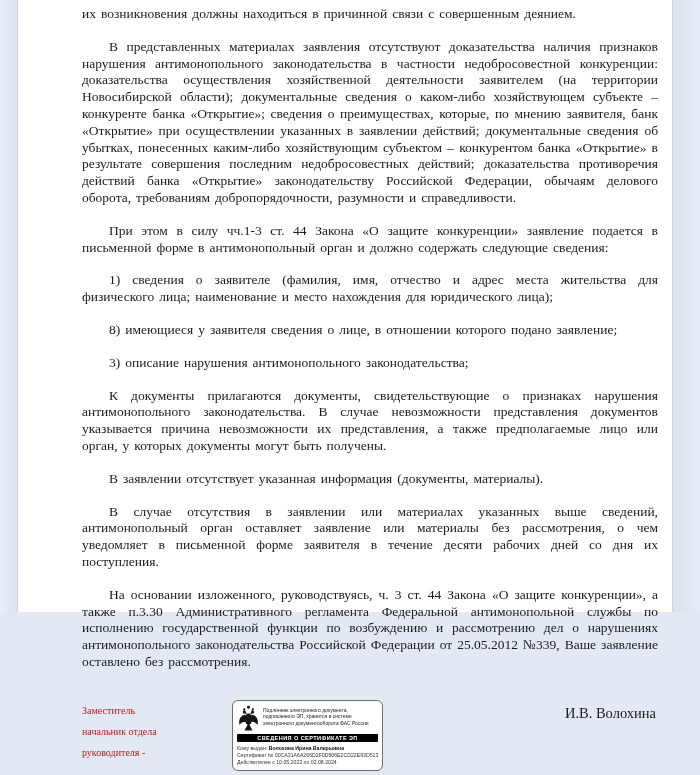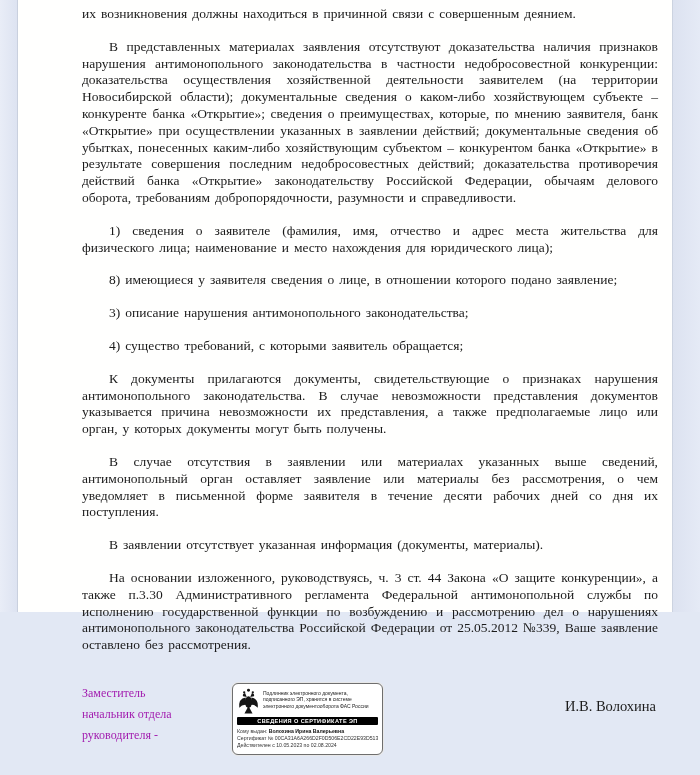--- a/index.html
+++ b/index.html
@@ -17,23 +17,23 @@
 
   .page { flex: 1 1 auto; background: #fffffe; height: 100%;
           padding: 6px 14px 0 64px; box-sizing: border-box; }
 
   .doc-text p { margin: 0; font-size: 13.5px; line-height: 16.8px; color: #1b1b1b;
                 text-align: justify; text-align-last: left; word-spacing: 0.12em; }
   .doc-text p.indent { text-indent: 27px; margin-top: 16px; }
 
   .sig-row { display: flex; margin-top: 29px; align-items: flex-start; }
 
-  .sig-position { flex: 0 0 150px; font-size: 12px; line-height: 21px; color: #a21caf; font-family: Liberation Serif, serif; }
+  .sig-position { flex: 0 0 150px; font-size: 10px; line-height: 21px; color: #b91c1c; font-family: Liberation Serif, serif; }
 
-  .sig-name { margin-left: auto; font-size: 14.5px; color: #1b1b1b; margin-top: 15px;
+  .sig-name { margin-left: auto; font-size: 14.5px; color: #1b1b1b; margin-top: 5px;
               padding-right: 2px; white-space: nowrap; }
 
   
   .stamp { flex: 0 0 auto; width: 151px; box-sizing: border-box; background: #fff;
            border: 1.4px solid #6e6e6e; border-radius: 6px; padding: 3px 4px 4px 4px;
            box-shadow: 0 0 0 1px #e8e8e8; }
   .stamp-top { display: flex; gap: 3px; align-items: flex-start; }
   .stamp-eagle { flex: 0 0 auto; margin-top: 1px; }
   .stamp-header { font-size: 5px; line-height: 6.4px; color: #222; padding-top: 3px;
                   font-family: "Liberation Sans", sans-serif; }
@@ -50,27 +50,27 @@
 <body>
 
 <div class="viewer">
   <div class="gutter-left"></div>
 
   <div class="page">
 
     <div class="doc-text">
       <p>их возникновения должны находиться в причинной связи с совершенным деянием.</p>
       <p class="indent">В представленных материалах заявления отсутствуют доказательства наличия признаков нарушения антимонопольного законодательства в частности недобросовестной конкуренции: доказательства осуществления хозяйственной деятельности заявителем (на территории Новосибирской области); документальные сведения о каком-либо хозяйствующем субъекте – конкуренте банка «Открытие»; сведения о преимуществах, которые, по мнению заявителя, банк «Открытие» при осуществлении указанных в заявлении действий; документальные сведения об убытках, понесенных каким-либо хозяйствующим субъектом – конкурентом банка «Открытие» в результате совершения последним недобросовестных действий; доказательства противоречия действий банка «Открытие» законодательству Российской Федерации, обычаям делового оборота, требованиям добропорядочности, разумности и справедливости.</p>
+      <p class="indent">При этом в силу чч.1-3 ст. 44 Закона «О защите конкуренции» заявление подается в письменной форме в антимонопольный орган и должно содержать следующие сведения:</p>
       <p class="indent">1) сведения о заявителе (фамилия, имя, отчество и адрес места жительства для физического лица; наименование и место нахождения для юридического лица);</p>
       <p class="indent">8) имеющиеся у заявителя сведения о лице, в отношении которого подано заявление;</p>
       <p class="indent">3) описание нарушения антимонопольного законодательства;</p>
-      <p class="indent">4) существо требований, с которыми заявитель обращается;</p>
       <p class="indent">К документы прилагаются документы, свидетельствующие о признаках нарушения антимонопольного законодательства. В случае невозможности представления документов указывается причина невозможности их представления, а также предполагаемые лицо или орган, у которых документы могут быть получены.</p>
+      <p class="indent">В заявлении отсутствует указанная информация (документы, материалы).</p>
       <p class="indent">В случае отсутствия в заявлении или материалах указанных выше сведений, антимонопольный орган оставляет заявление или материалы без рассмотрения, о чем уведомляет в письменной форме заявителя в течение десяти рабочих дней со дня их поступления.</p>
-      <p class="indent">В заявлении отсутствует указанная информация (документы, материалы).</p>
       <p class="indent">На основании изложенного, руководствуясь, ч. 3 ст. 44 Закона «О защите конкуренции», а также п.3.30 Административного регламента Федеральной антимонопольной службы по исполнению государственной функции по возбуждению и рассмотрению дел о нарушениях антимонопольного законодательства Российской Федерации от 25.05.2012 №339, Ваше заявление оставлено без рассмотрения.</p>
     </div>
 
     <div class="sig-row">
 
       <div class="sig-position">
         <div>Заместитель</div>
         <div>начальник отдела</div>
         <div>руководителя -</div>
       </div>

